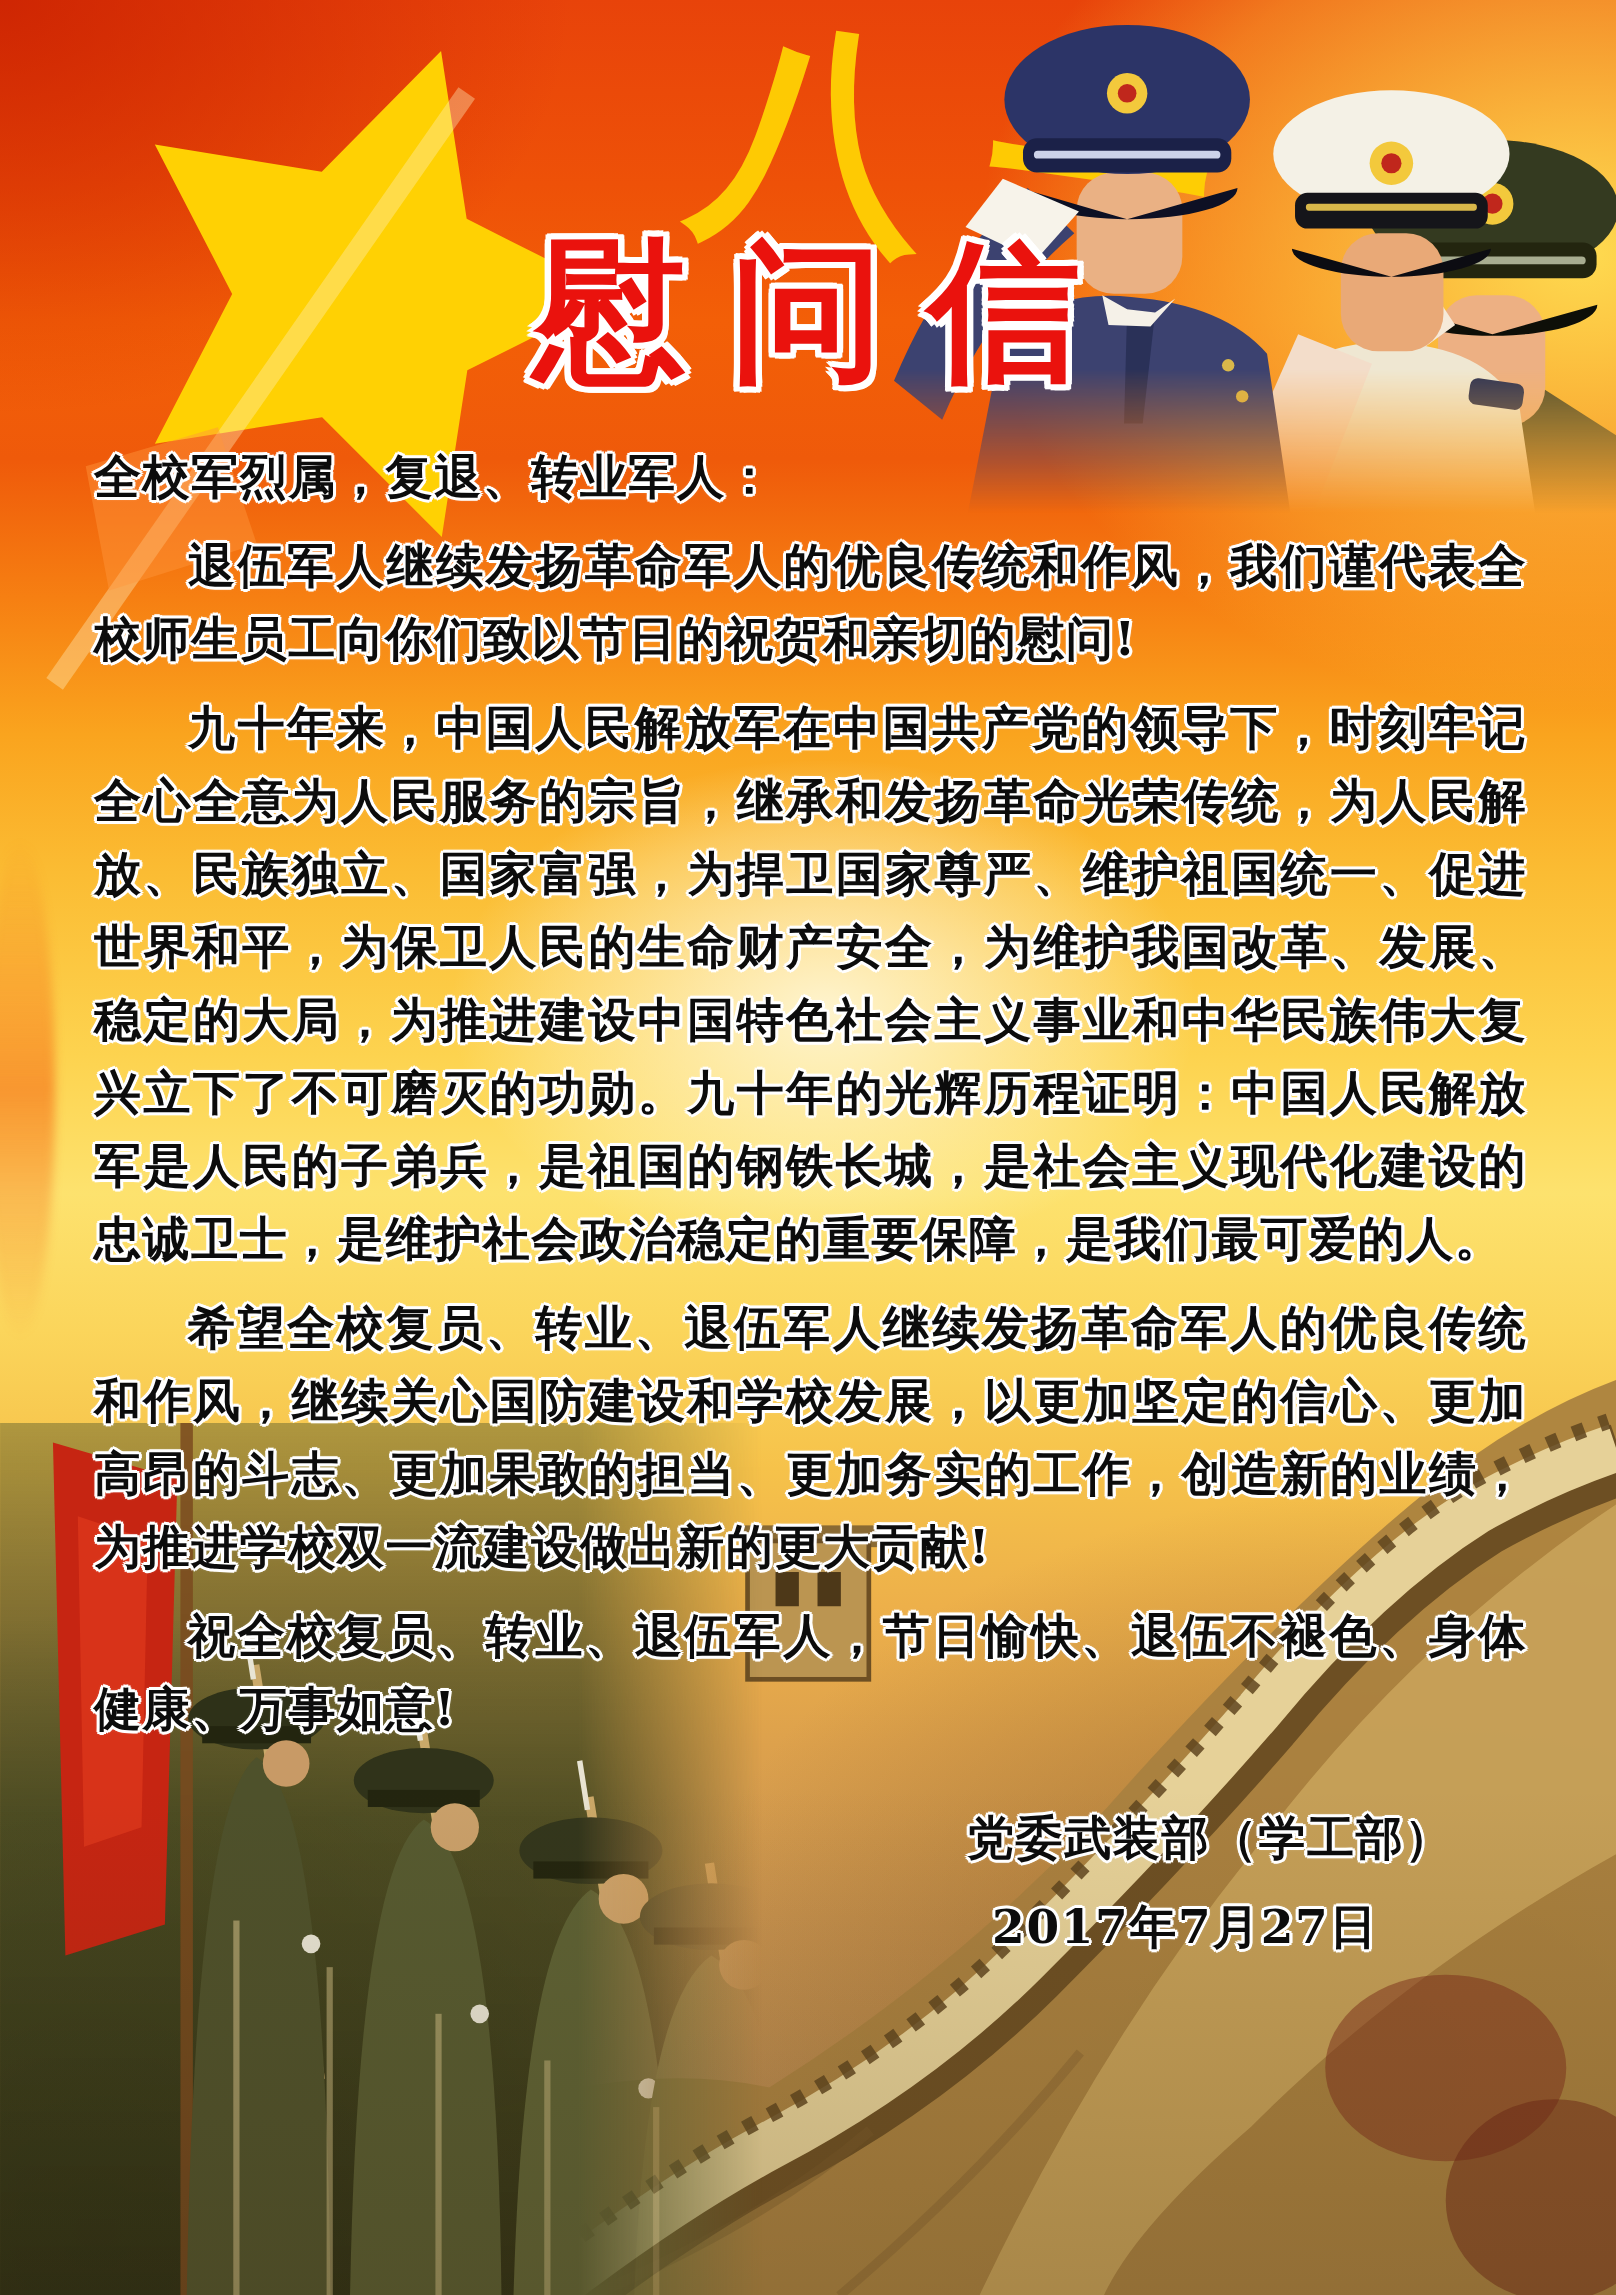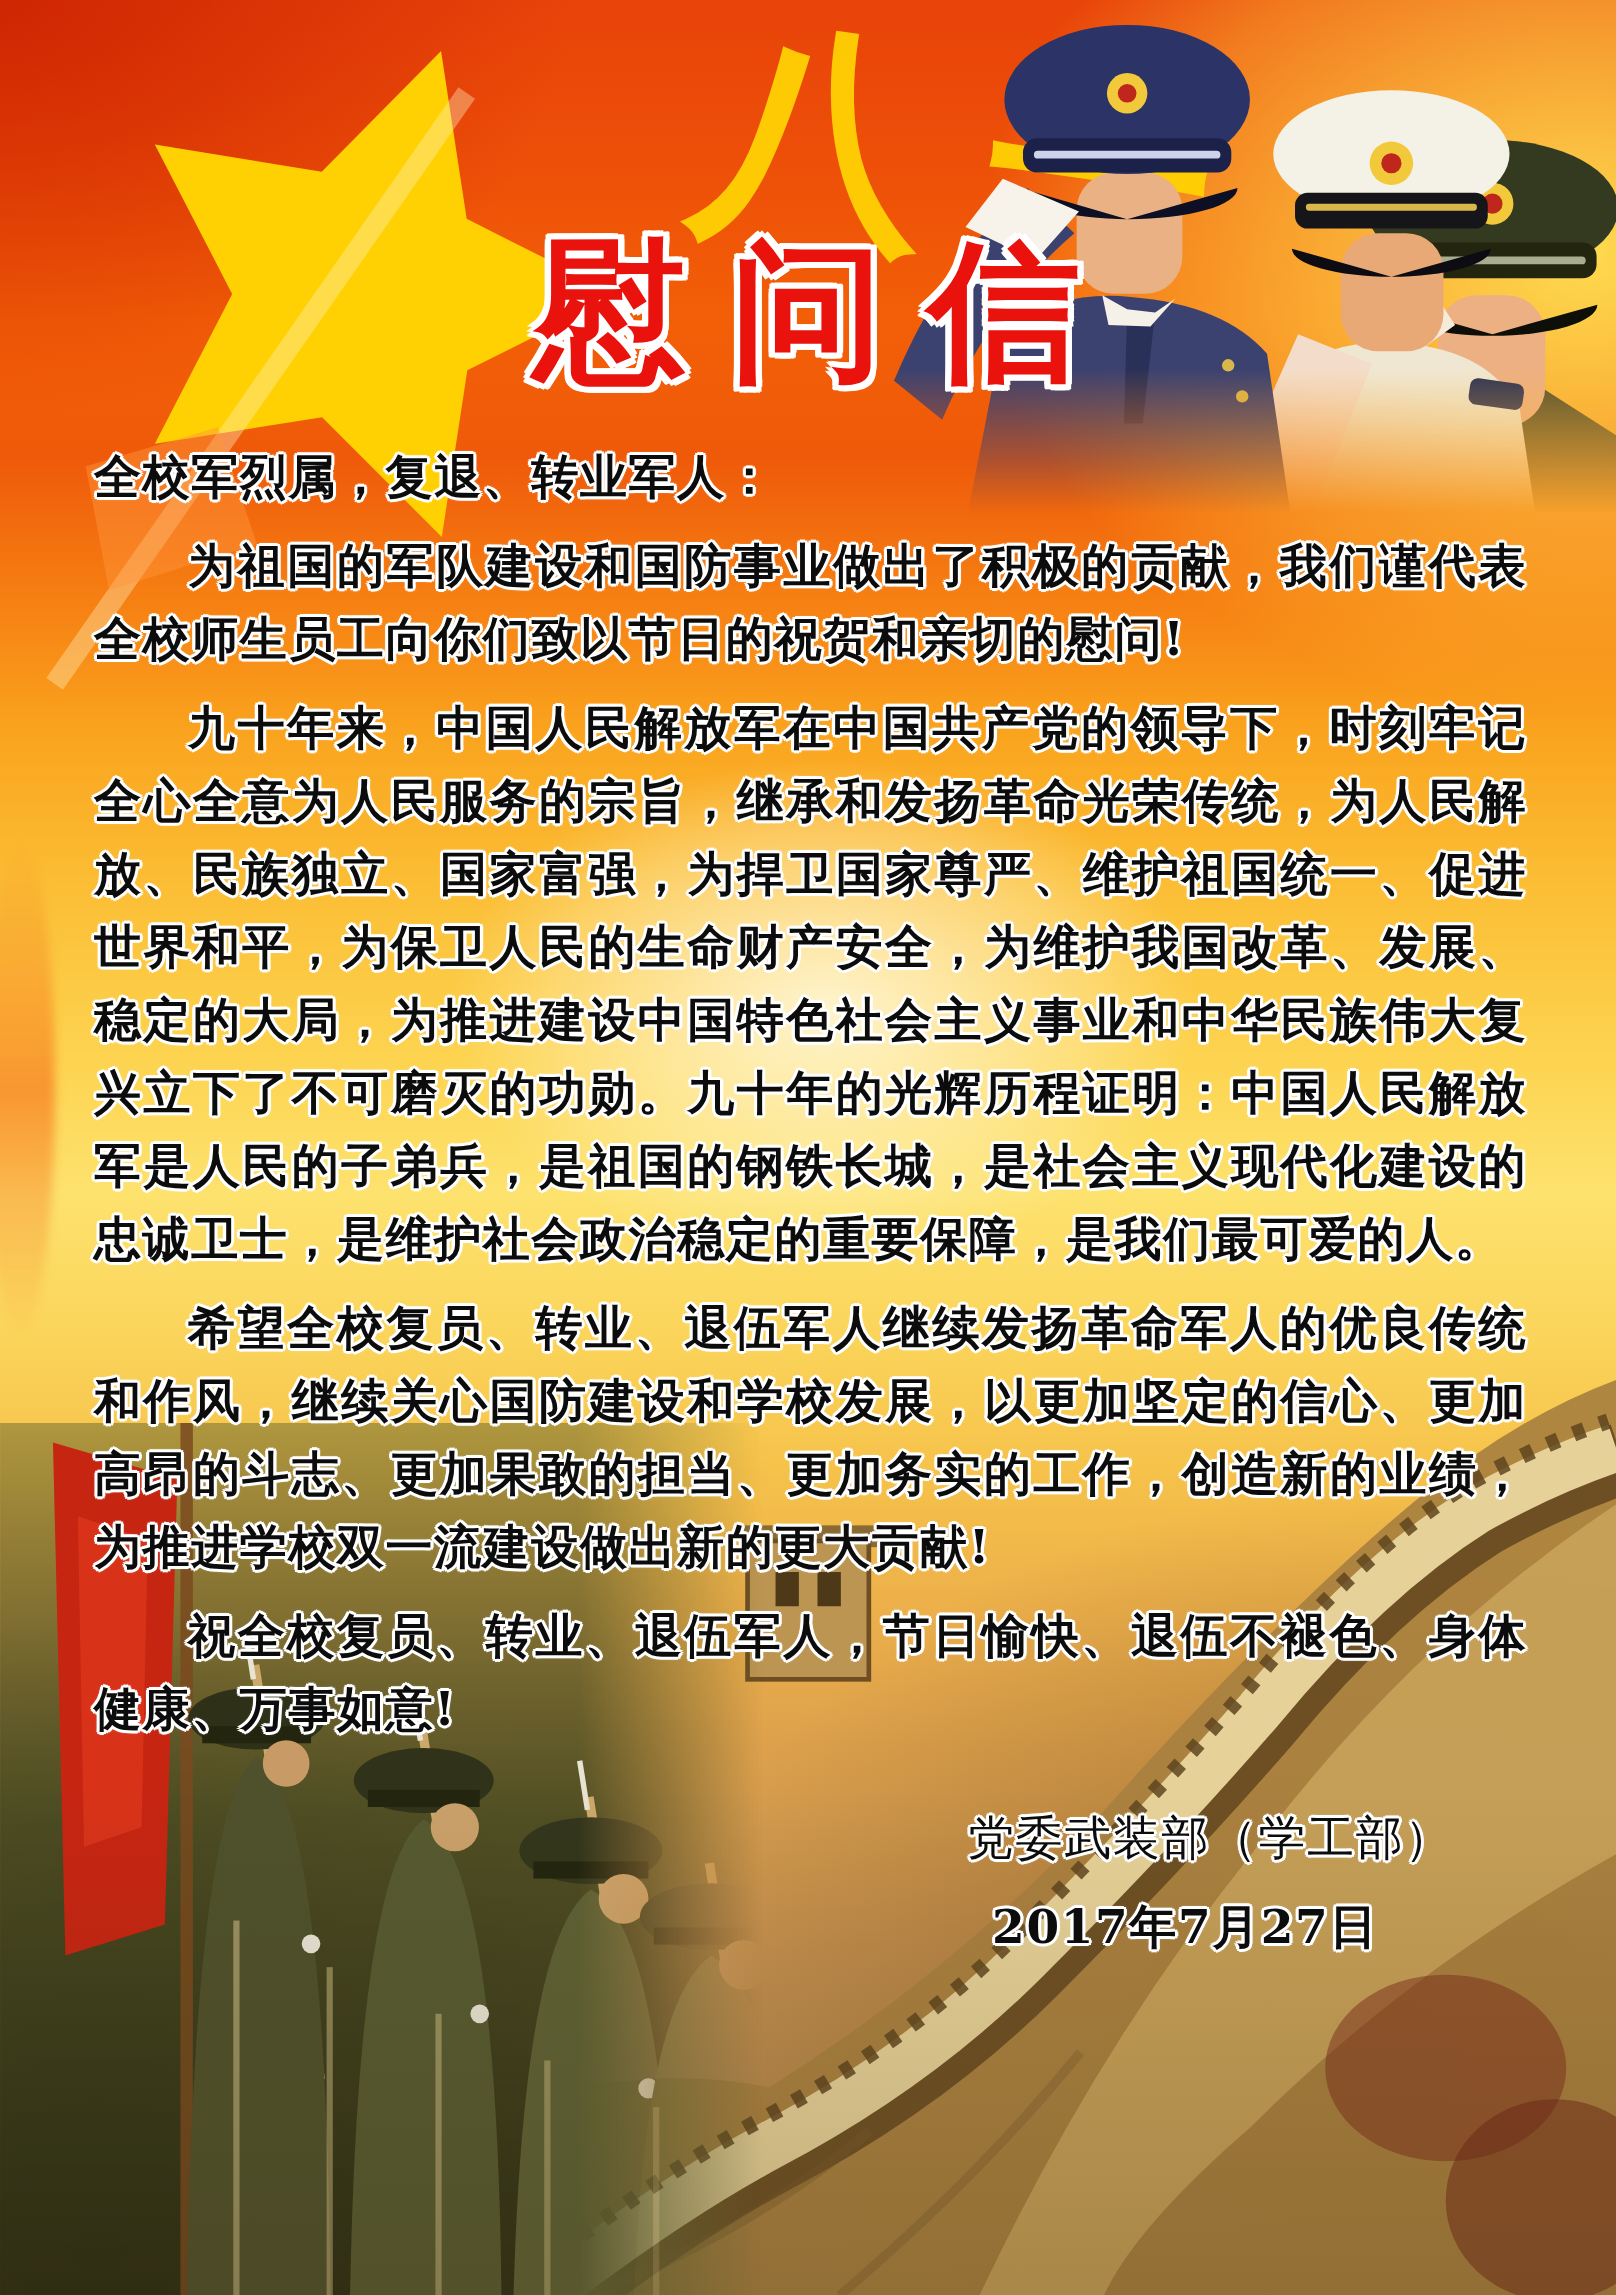--- a/index.html
+++ b/index.html
@@ -50,21 +50,21 @@
     letter-spacing:1.6px;text-align:justify;text-justify:inter-character;
   }
   .letter p{
     margin:16px;
     text-shadow:
       -2.3px -2.3px 0 #fff, 2.3px -2.3px 0 #fff, -2.3px 2.3px 0 #fff, 2.3px 2.3px 0 #fff,
       0 -3.1px 0 #fff, 0 3.1px 0 #fff, -3.1px 0 0 #fff, 3.1px 0 0 #fff,
       0 0 4.7px #fff;
   }
   .letter p.indent{text-indent:2em;}
-  .letter p.sig{margin-top:56px;text-align:right;padding-right:74px;font-weight:400;}
+  .letter p.sig{margin-top:56px;text-align:right;padding-right:74px;font-weight:700;}
   .letter p.date{margin-top:4.7px;text-align:right;padding-right:149px;font-weight:700;}
   
   .great-wall{left:435px;top:1306px;width:1181px;height:990px;z-index:3;}
   .honor-guard{
     left:0;top:1423px;width:762px;height:873px;z-index:4;
     -webkit-mask-image:linear-gradient(90deg,#000 76%,transparent 100%);
     mask-image:linear-gradient(90deg,#000 76%,transparent 100%);
   }
   .left-streak{
     left:-15.5px;top:840px;width:70px;height:498px;z-index:2;border-radius:50%;
@@ -218,21 +218,21 @@
       <rect x="840" y="880" width="8" height="243" fill="#d9c58c" opacity=".45"></rect>
     </g>
   </svg>
 
   <div class="layer bottom-tint"></div>
 
   <div class="layer title">慰问信</div>
 
   <div class="layer letter">
     <p>全校军烈属，复退、转业军人：</p>
-    <p class="indent">为祖国的军队建设和国防事业做出了积极的贡献，我们谨代表全校师生员工向你们致以节日的祝贺和亲切的慰问!</p>
+    <p class="indent">退伍军人继续发扬革命军人的优良传统和作风，我们谨代表全校师生员工向你们致以节日的祝贺和亲切的慰问!</p>
     <p class="indent">九十年来，中国人民解放军在中国共产党的领导下，时刻牢记全心全意为人民服务的宗旨，继承和发扬革命光荣传统，为人民解放、民族独立、国家富强，为捍卫国家尊严、维护祖国统一、促进世界和平，为保卫人民的生命财产安全，为维护我国改革、发展、稳定的大局，为推进建设中国特色社会主义事业和中华民族伟大复兴立下了不可磨灭的功勋。九十年的光辉历程证明：中国人民解放军是人民的子弟兵，是祖国的钢铁长城，是社会主义现代化建设的忠诚卫士，是维护社会政治稳定的重要保障，是我们最可爱的人。</p>
     <p class="indent">希望全校复员、转业、退伍军人继续发扬革命军人的优良传统和作风，继续关心国防建设和学校发展，以更加坚定的信心、更加高昂的斗志、更加果敢的担当、更加务实的工作，创造新的业绩，为推进学校双一流建设做出新的更大贡献!</p>
     <p class="indent">祝全校复员、转业、退伍军人，节日愉快、退伍不褪色、身体健康、万事如意!</p>
     <p class="sig">党委武装部（学工部）</p>
     <p class="date">2017年7月27日</p>
   </div>
 
 </div>
 
 

